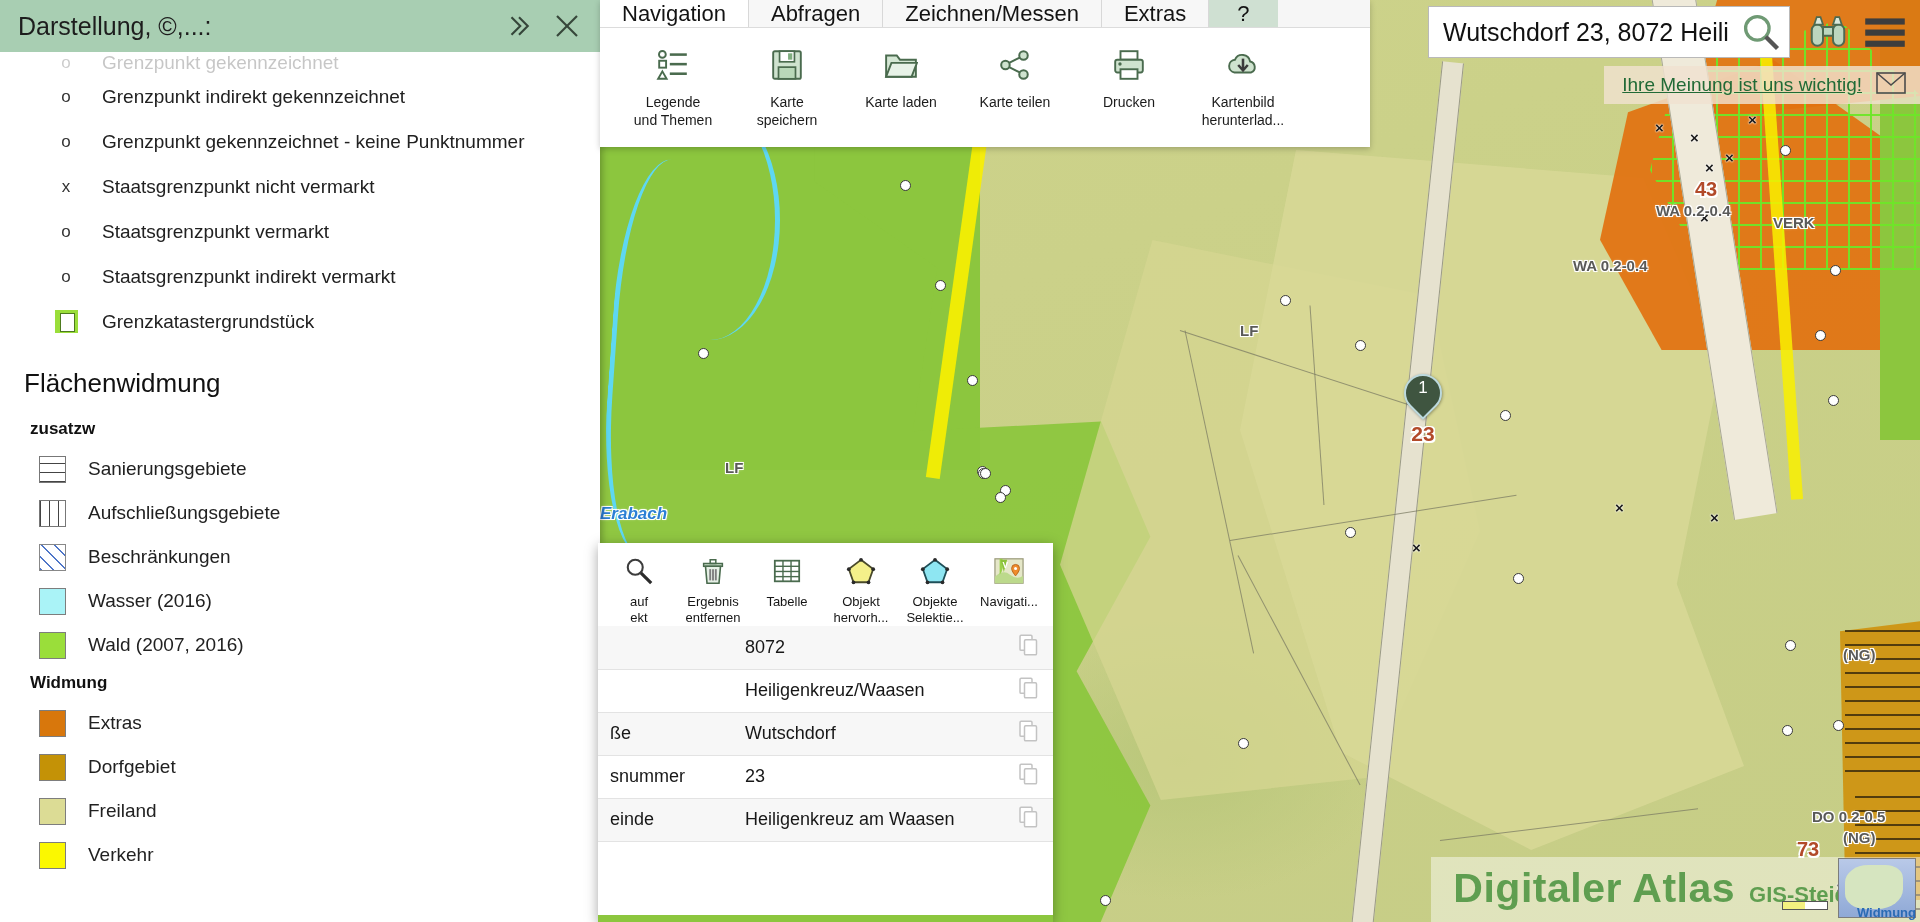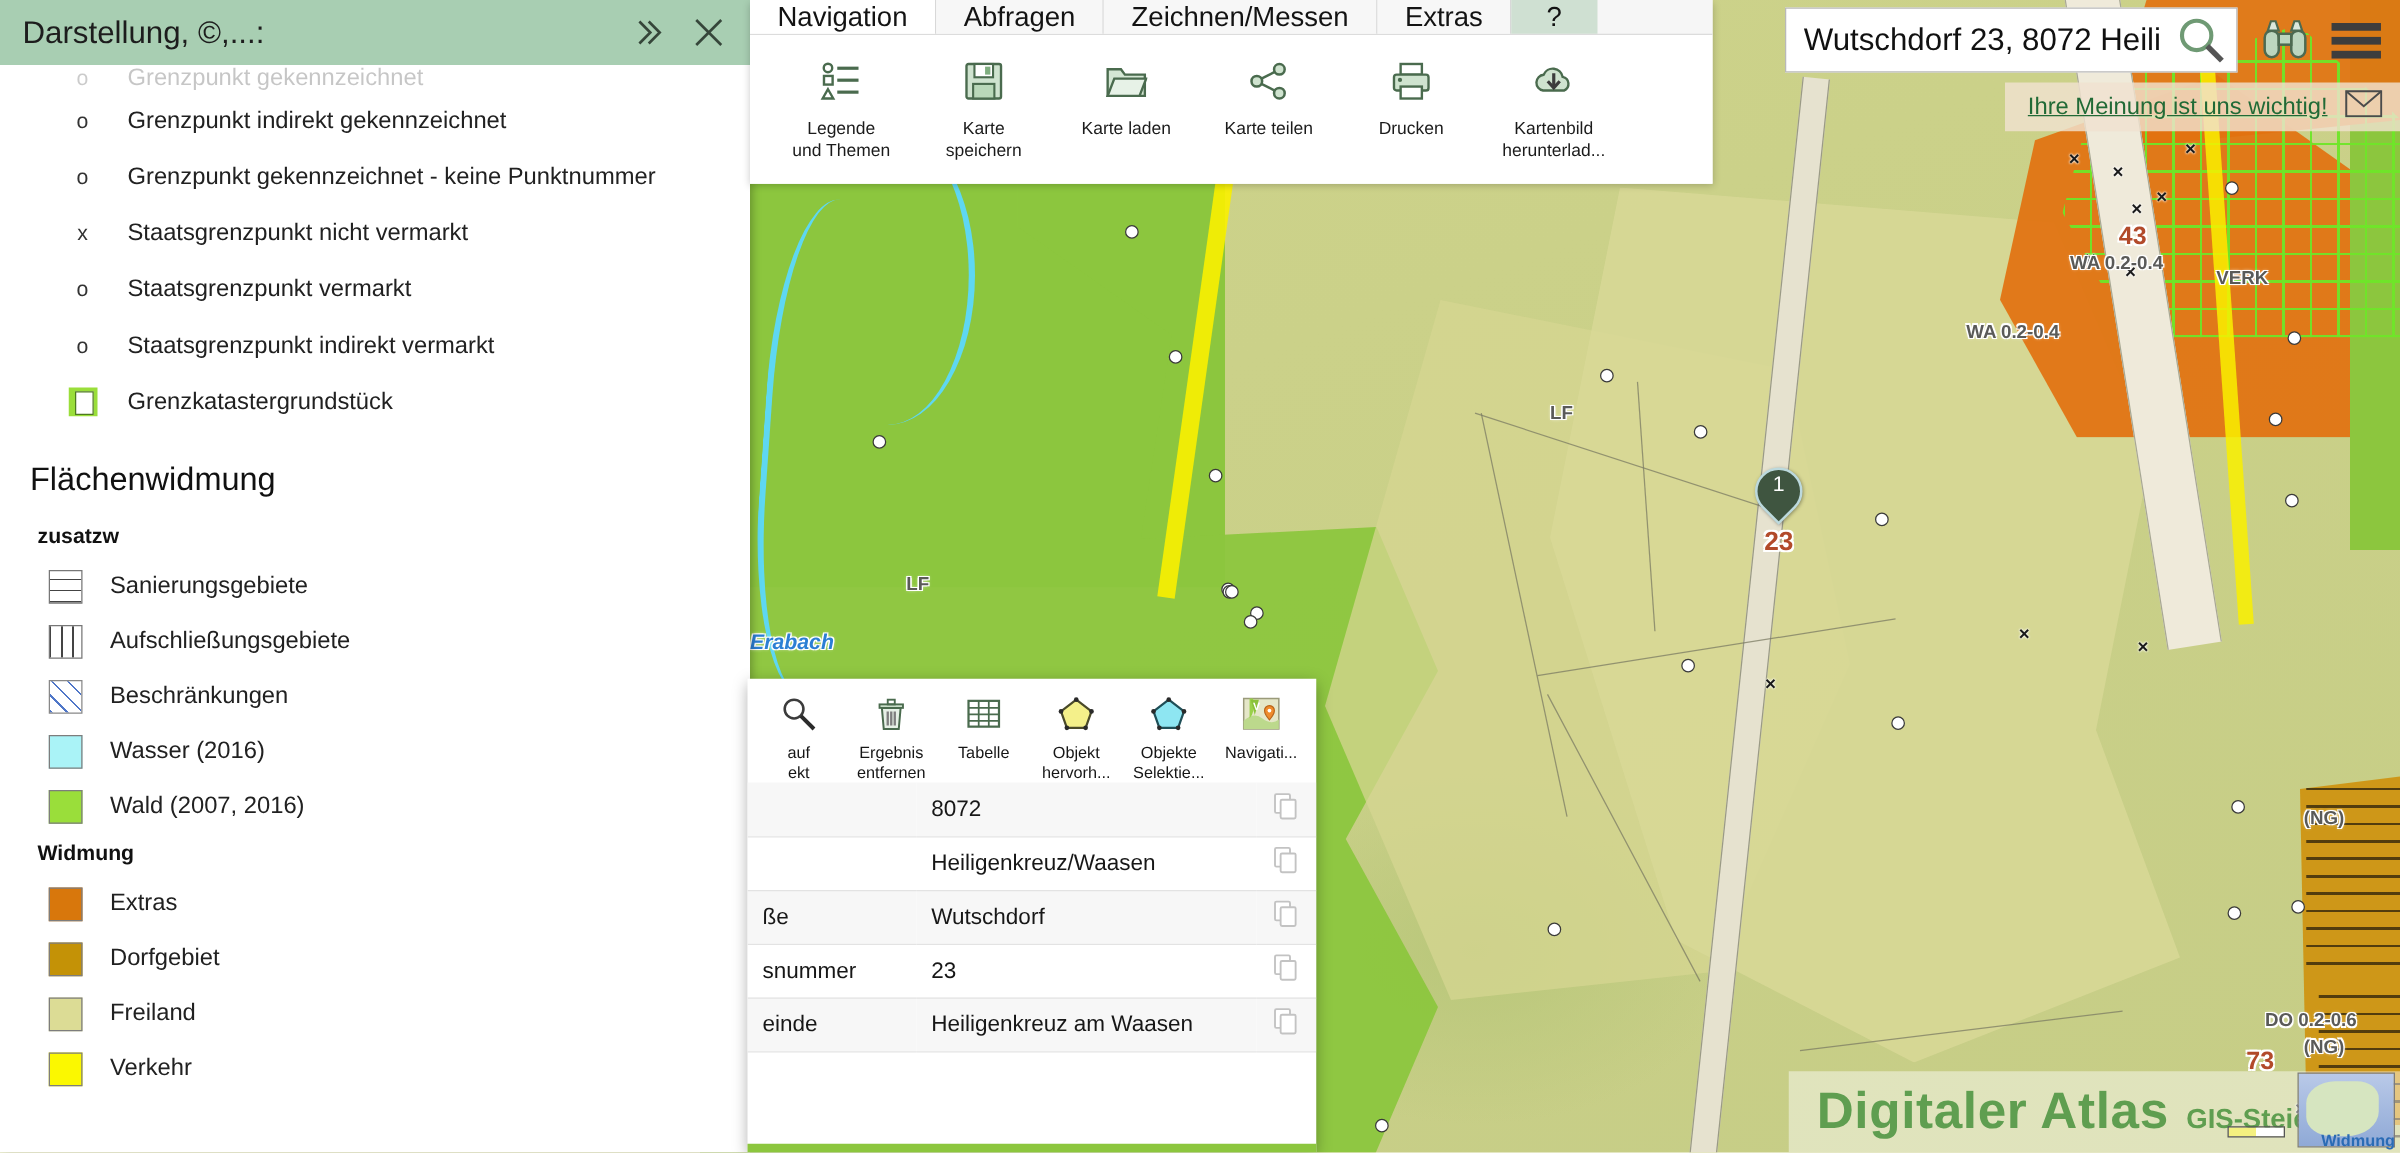--- a/index.html
+++ b/index.html
@@ -355,21 +355,21 @@
     <div class="mk-x" style="left:1836px;top:880px;">×</div>
 
     <div id="map-labels">
         <div class="map-label" style="left: 1240px; top: 310px;">LF</div>
         <div class="map-label" style="left: 725px; top: 447px;">LF</div>
         <div class="map-label water" style="left: 600px; top: 492px;">Erabach</div>
         <div class="map-label" style="left: 1773px; top: 202px;">VERK</div>
         <div class="map-label" style="left: 1656px; top: 190px;">WA 0.2-0.4</div>
         <div class="map-label" style="left: 1573px; top: 245px;">WA 0.2-0.4</div>
         <div class="map-label" style="left: 1843px; top: 634px;">(NG)</div>
-        <div class="map-label" style="left: 1812px; top: 796px;">DO 0.2-0.6</div>
+        <div class="map-label" style="left: 1812px; top: 796px;">DO 0.2-0.5</div>
         <div class="map-label" style="left: 1843px; top: 817px;">(NG)</div>
       </div>
     <div id="map-parcel-nums">
         <div class="parcel-num" style="left: 1695px; top: 178px;">43</div>
         <div class="parcel-num" style="left: 1797px; top: 838px;">73</div>
       </div>
 
     <div class="pin">
       <div class="pin-body"></div>
       <div class="pin-num">1</div>

